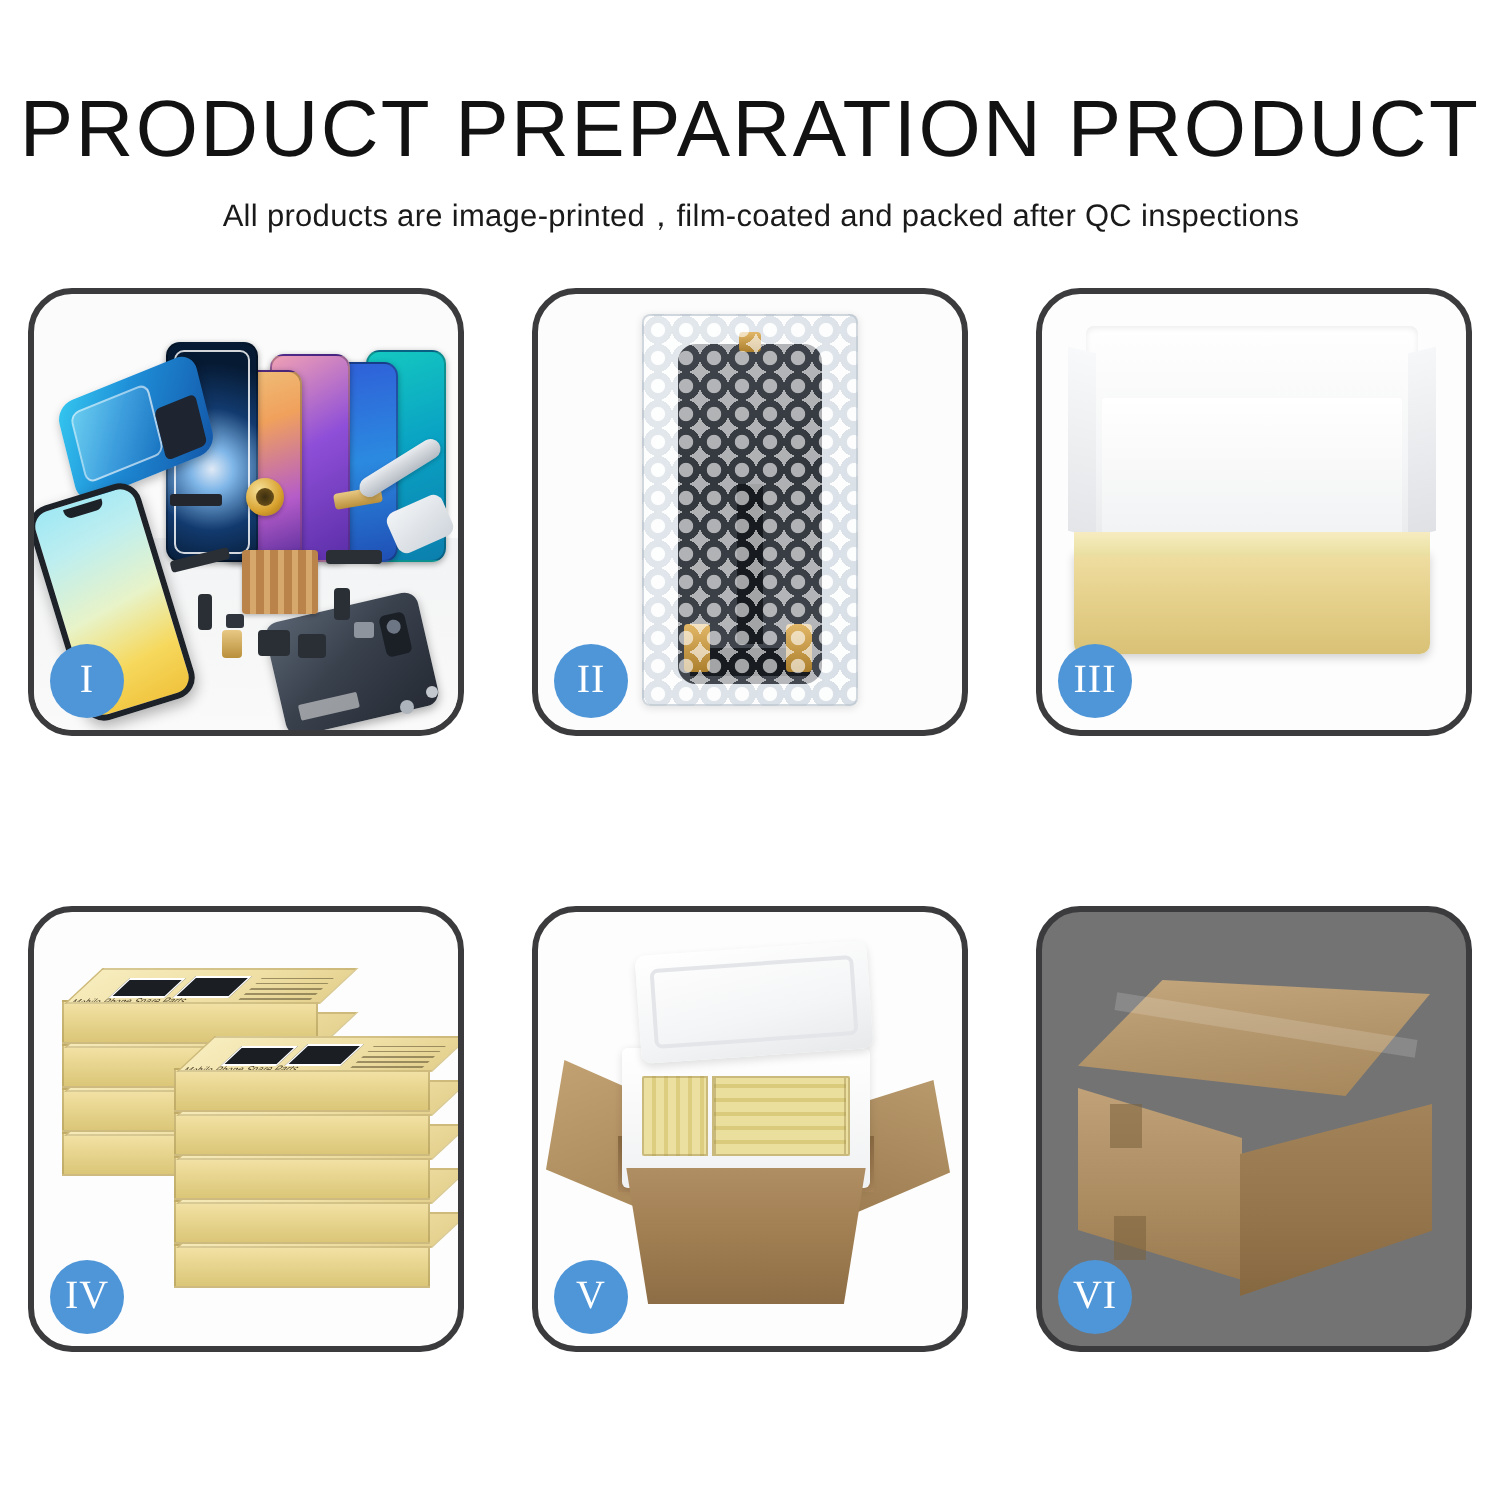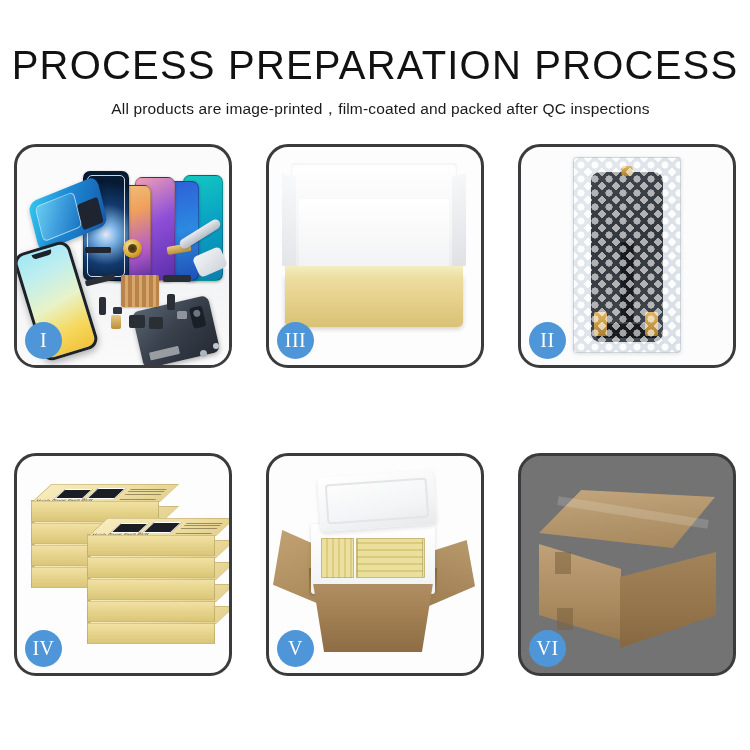--- a/index.html
+++ b/index.html
@@ -360,21 +360,21 @@
   .bx-tape { position:absolute; background: rgba(120,96,60,.55); }
   .bx-tape.t1 { left:34px; top:96px; width:16px; height:22px; }
   .bx-tape.t2 { left:36px; top:152px; width:16px; height:22px; }
 </style>
 </head>
 <body>
 
 <div class="page">
 
   <div class="header">
-    <div class="title">PROCESS PREPARATION PROCESS</div>
+    <div class="title">PRODUCT PREPARATION PRODUCT</div>
     <div class="subtitle">All products are image-printed，film-coated and packed after QC inspections</div>
   </div>
 
   <div class="grid">
 
     <div class="panel p1">
       <div class="panel-media">
         <div class="floor"></div>
 
         <div class="fan">
@@ -411,43 +411,43 @@
         <div class="tool"></div>
         <div class="screwdriver"></div>
         <div class="small-part sp1"></div>
         <div class="small-part sp2"></div>
         <div class="small-part sp3"></div>
         <div class="small-part sp4"></div>
       </div>
       <div class="badge">I</div>
     </div>
 
-    <div class="panel p3">
-      <div class="panel-media">
-        <div class="box3-lid"></div>
-        <div class="box3-foam"></div>
-        <div class="box3-inner"></div>
-        <div class="box3-tray"></div>
-      </div>
-      <div class="badge">III</div>
-    </div>
-
     <div class="panel p2">
       <div class="panel-media">
         <div class="bubblebag">
           <div class="bb-part"></div>
           <div class="bb-flexA"></div>
           <div class="bb-flexB"></div>
           <div class="bb-gold ga"></div>
           <div class="bb-gold gb"></div>
           <div class="bb-gold gc"></div>
           <div class="bb-overlay"></div>
         </div>
       </div>
       <div class="badge">II</div>
+    </div>
+
+    <div class="panel p3">
+      <div class="panel-media">
+        <div class="box3-lid"></div>
+        <div class="box3-foam"></div>
+        <div class="box3-inner"></div>
+        <div class="box3-tray"></div>
+      </div>
+      <div class="badge">III</div>
     </div>
 
     <div class="spacer"></div>
 
     <div class="panel p4">
       <div class="panel-media">
         <div class="stack">
           <div class="sbox sA">
               <div class="top"></div>
             </div>

